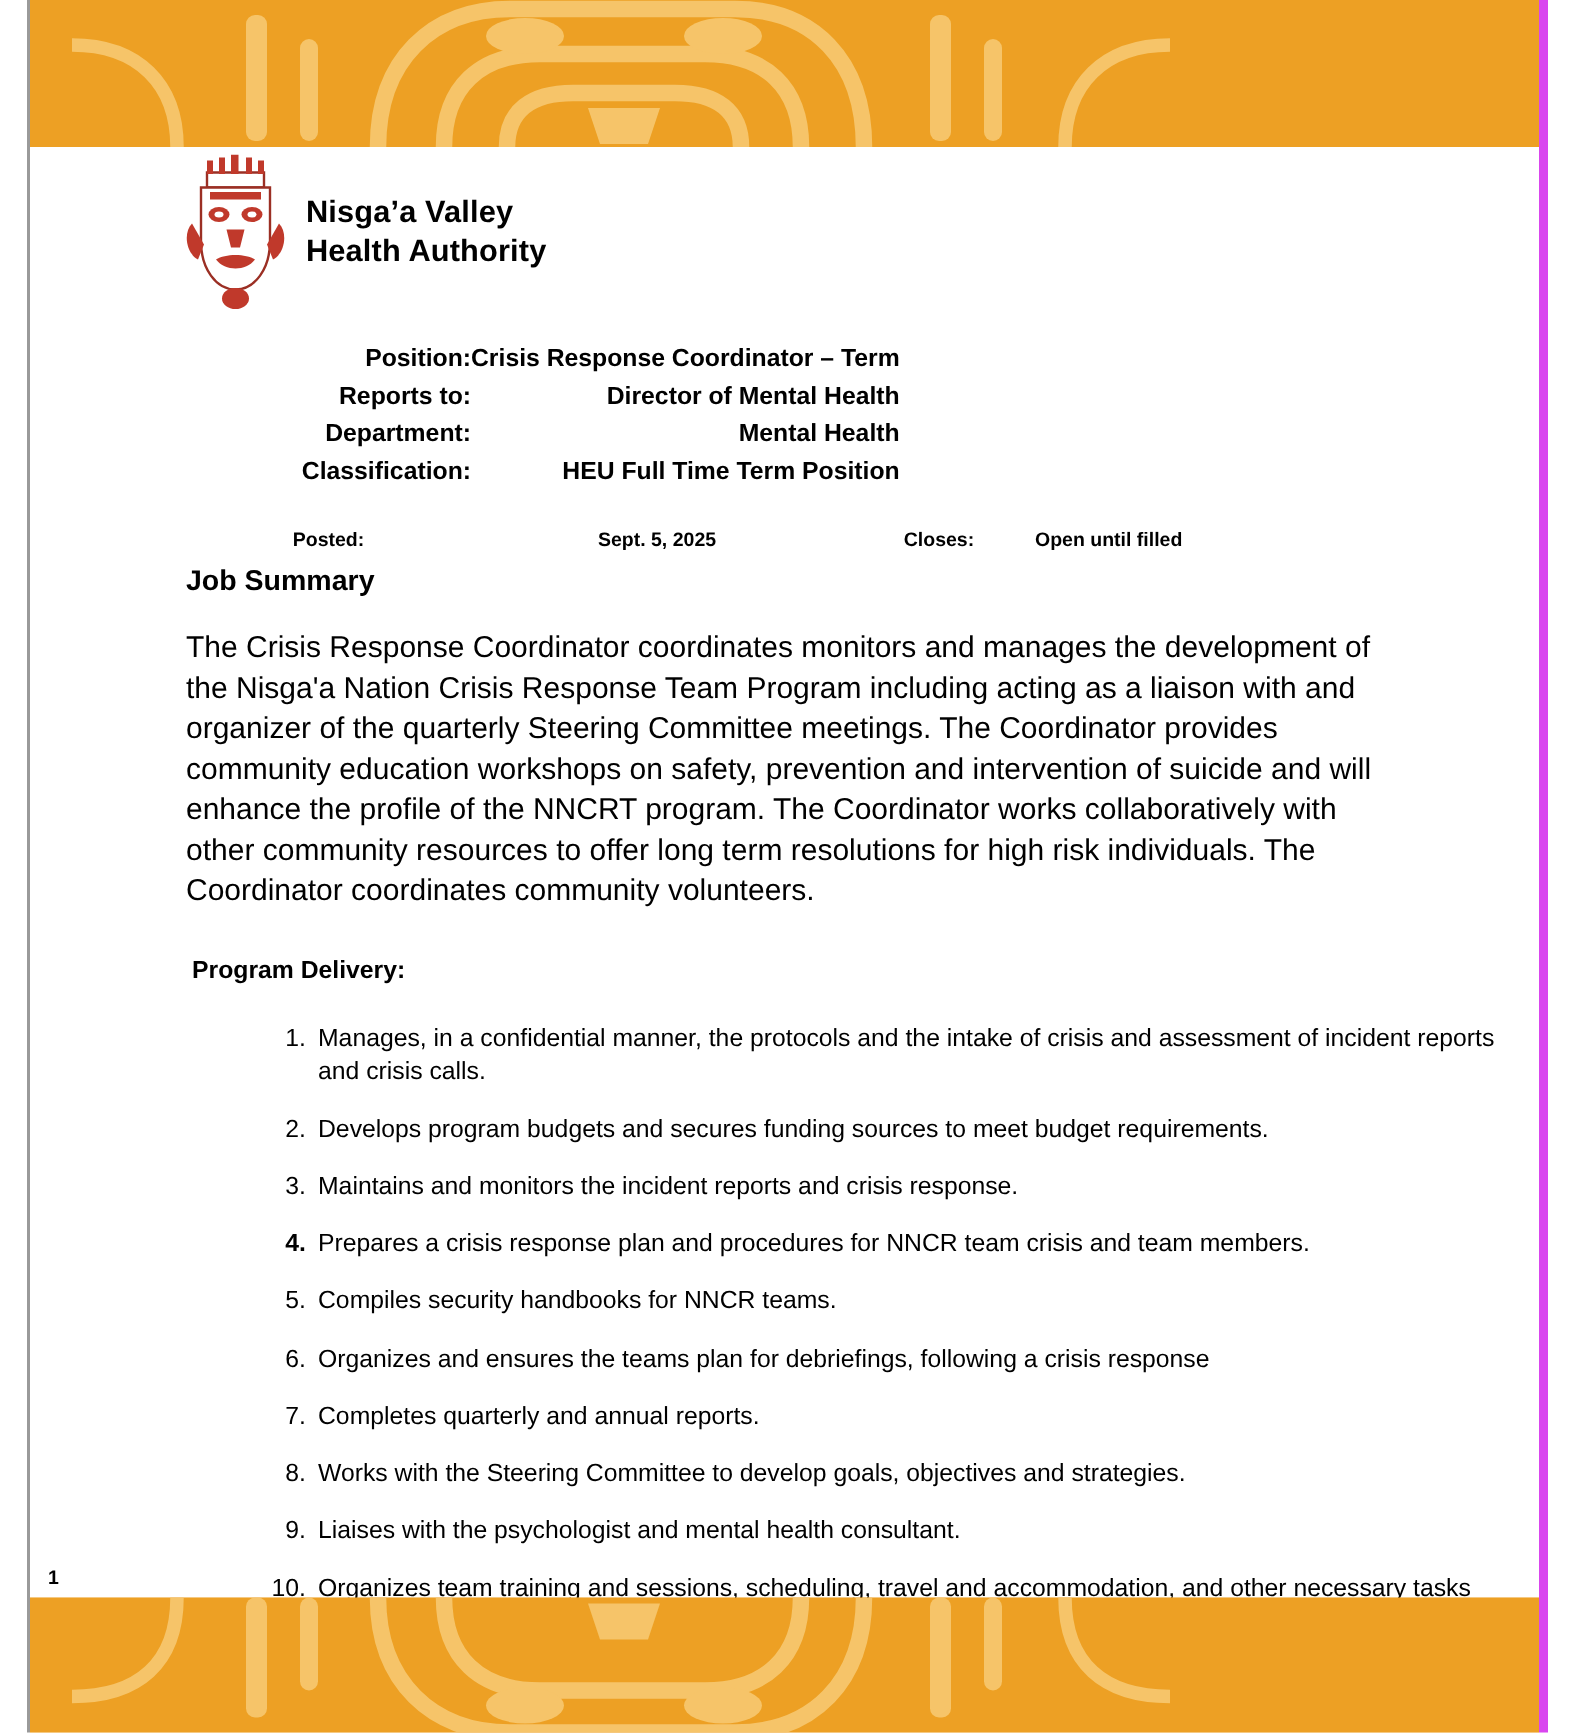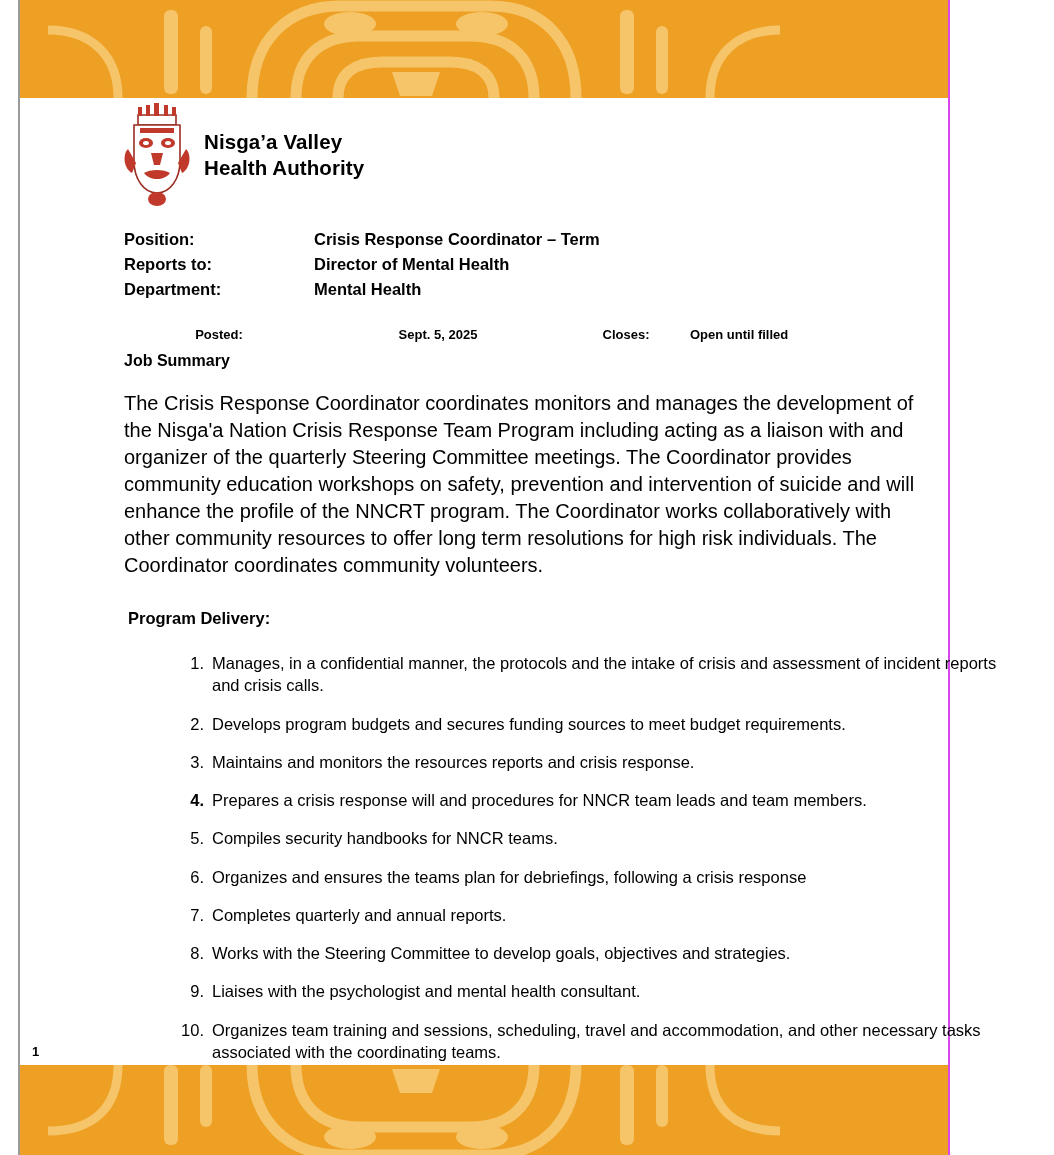--- a/index.html
+++ b/index.html
@@ -13,25 +13,25 @@
     font-family: "Liberation Sans", sans-serif;
     color: #000000;
     position: relative;
     overflow: hidden;
   }
 
   .page {
     position: absolute;
     left: 18px;
     top: 0px;
-    width: 932px;
+    width: 1014px;
     height: 1155px;
     background: #ffffff;
     border-left: 2px solid #9a9a9a;
-    border-right: 2px solid #d946ef;
+    border-right: 6px solid #d946ef;
     box-sizing: border-box;
   }
 
   
   .banner {
     position: absolute;
     left: 0;
     width: 100%;
     background: #EDA024;
     overflow: hidden;
@@ -82,39 +82,40 @@
   table.meta {
     border-collapse: collapse;
     font-size: 16.5px;
     font-weight: bold;
     margin-bottom: 4px;
   }
   table.meta td {
     padding: 0 0 6px 0;
     vertical-align: top;
     white-space: nowrap;
+    text-align: right;
   }
   td.meta-label { width: 190px; }
   td.meta-value { }
 
   table.dates {
     border-collapse: collapse;
     font-size: 13px;
     font-weight: bold;
     margin-top: 22px;
     margin-bottom: 10px;
     text-align: center;
   }
   table.dates td { padding: 0; vertical-align: top; white-space: nowrap; }
   td.d-label { width: 190px; }
   td.d-value { width: 248px; }
   td.d-label2 { width: 128px; }
 
   .section-head {
-    font-size: 16px;
+    font-size: 19px;
     font-weight: bold;
     margin: 0 0 20px 0;
   }
 
   .summary {
     font-size: 20px;
     line-height: 1.35;
     margin: 0 0 30px 0;
     width: 810px;
   }
@@ -227,20 +228,24 @@
           <td class="meta-value">Crisis Response Coordinator – Term</td>
         </tr>
         <tr>
           <td class="meta-label">Reports to:</td>
           <td class="meta-value">Director of Mental Health</td>
         </tr>
         <tr>
           <td class="meta-label">Department:</td>
           <td class="meta-value">Mental Health</td>
         </tr>
+        <tr>
+          <td class="meta-label">Classification:</td>
+          <td class="meta-value">HEU Full Time Term Position</td>
+        </tr>
       </tbody>
     </table>
 
     <table class="dates">
       <tbody>
         <tr>
           <td class="d-label">Posted:</td>
           <td class="d-value">Sept. 5, 2025</td>
           <td class="d-label2">Closes:</td>
           <td>Open until filled</td>
@@ -250,22 +255,22 @@
 
     <div class="section-head">Job Summary</div>
 
     <p class="summary">The Crisis Response Coordinator coordinates monitors and manages the development of the Nisga'a Nation Crisis Response Team Program including acting as a liaison with and organizer of the quarterly Steering Committee meetings.  The Coordinator provides community education workshops on safety, prevention and intervention of suicide and will enhance the profile of the NNCRT program.  The Coordinator works collaboratively with other community resources to offer long term resolutions for high risk individuals. The Coordinator coordinates community volunteers.</p>
 
     <div class="subsection-head">Program Delivery:</div>
 
     <ol class="duties">
       <li>Manages, in a confidential manner, the protocols and the intake of crisis and assessment of incident reports and crisis calls.</li>
       <li>Develops program budgets and secures funding sources to meet budget requirements.</li>
-      <li>Maintains and monitors the resources reports and crisis response.</li>
-      <li class="bold-num">Prepares a crisis response will and procedures for NNCR team leads and team members.</li>
+      <li>Maintains and monitors the incident reports and crisis response.</li>
+      <li class="bold-num">Prepares a crisis response plan and procedures for NNCR team crisis and team members.</li>
       <li>Compiles security handbooks for NNCR teams.</li>
       <li>Organizes and ensures the teams plan for debriefings, following a crisis response</li>
       <li>Completes quarterly and annual reports.</li>
       <li>Works with the Steering Committee to develop goals, objectives and strategies.</li>
       <li>Liaises with the psychologist and mental health consultant.</li>
       <li>Organizes team training and sessions, scheduling, travel and accommodation, and other necessary tasks associated with the coordinating teams.</li>
     </ol>
   </div>
 
   <div class="page-number">1</div>

